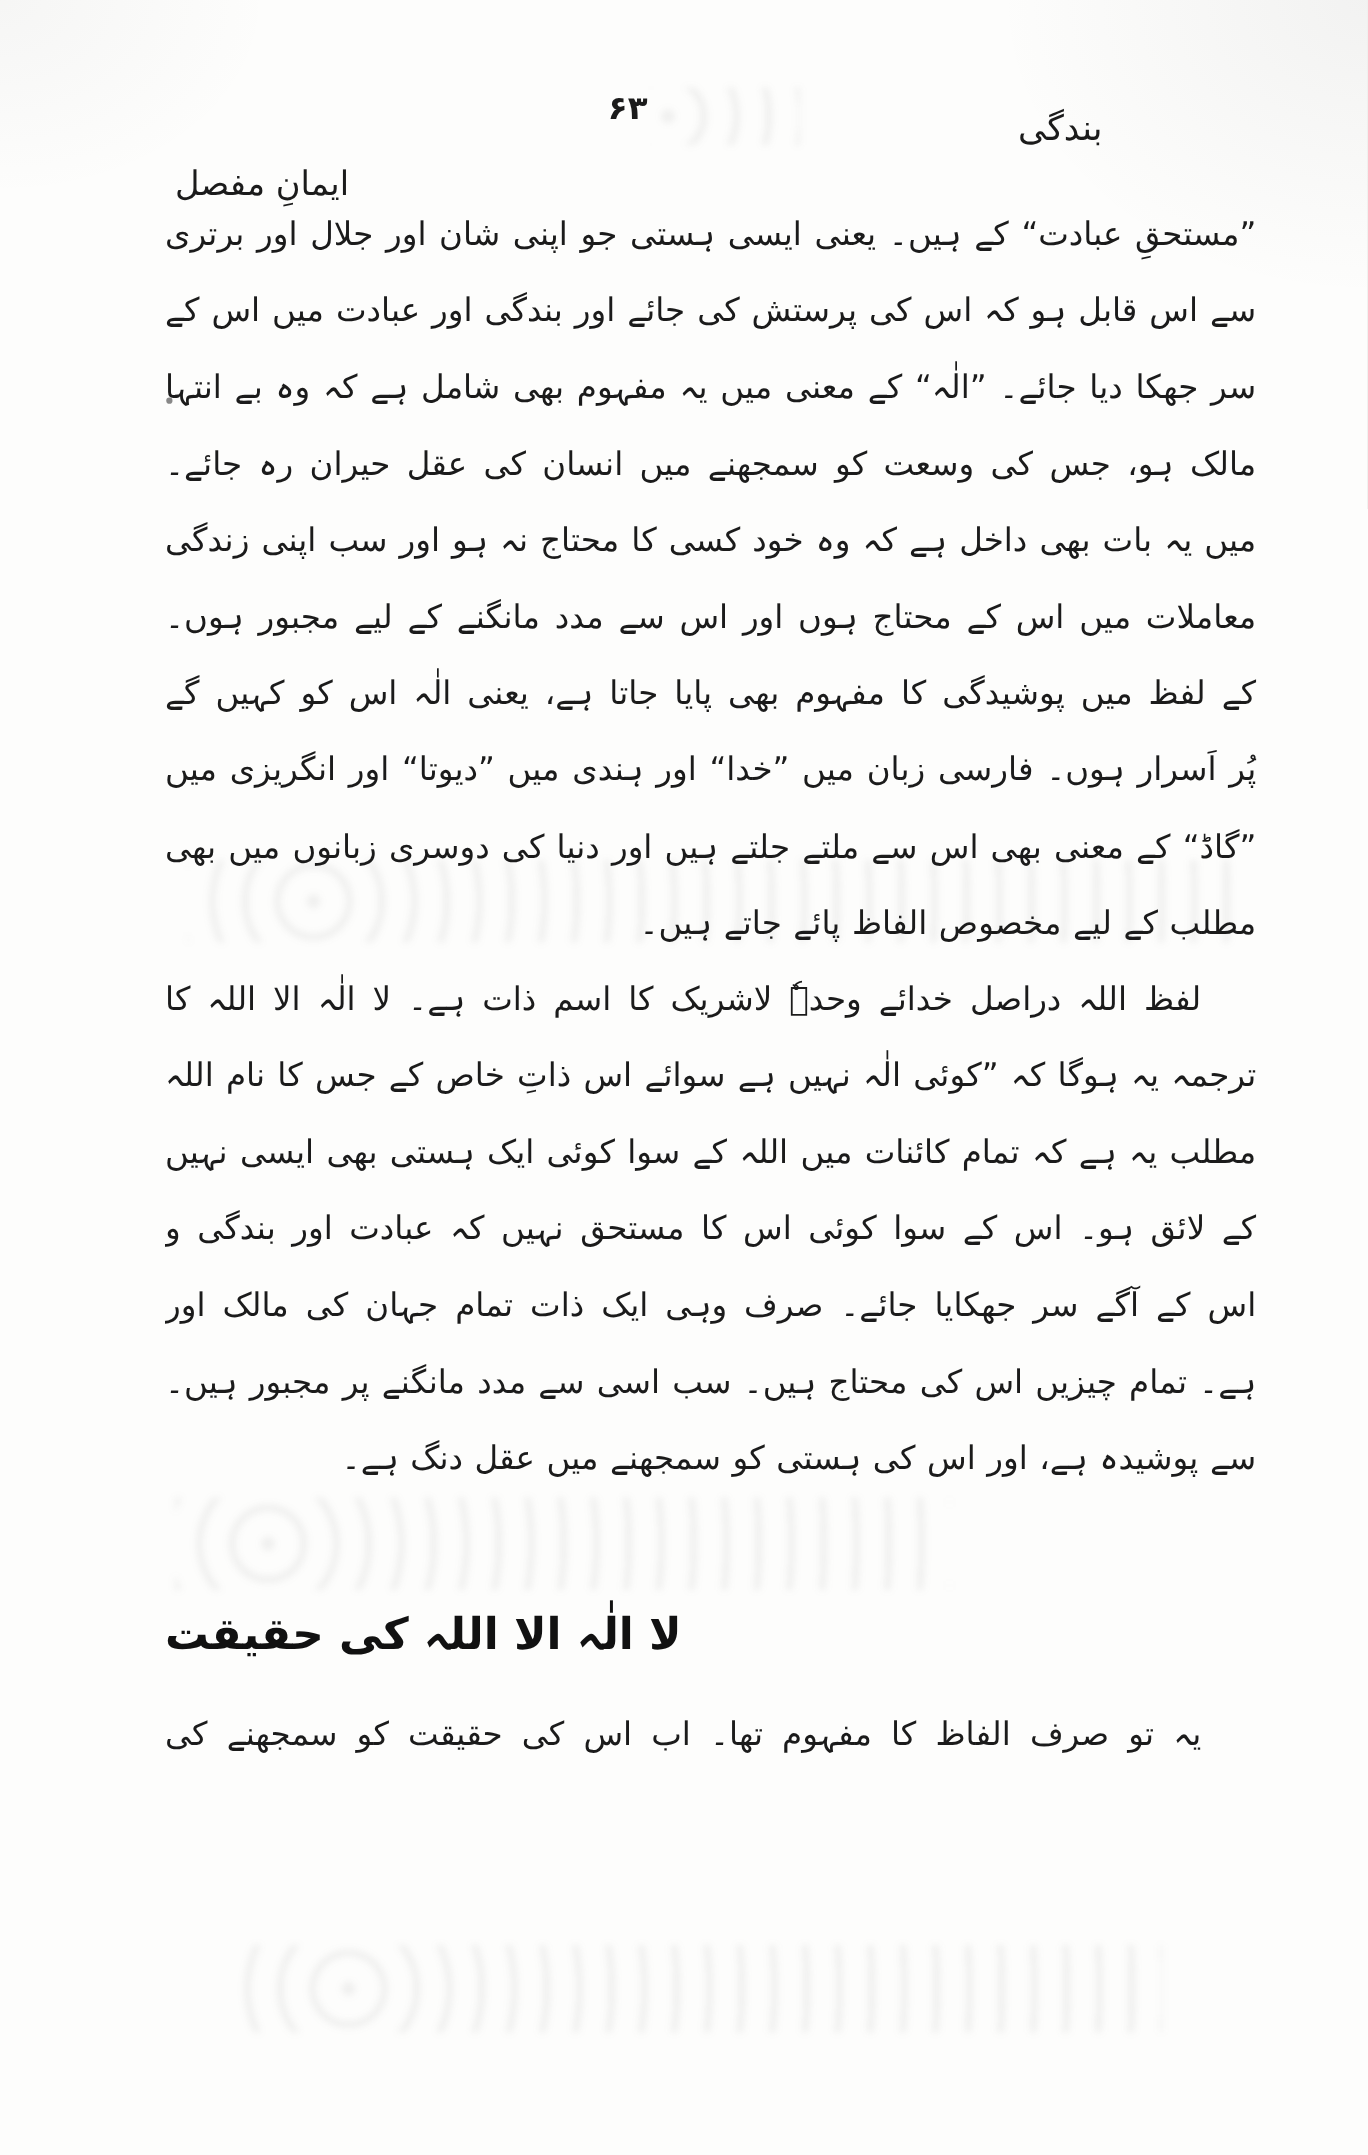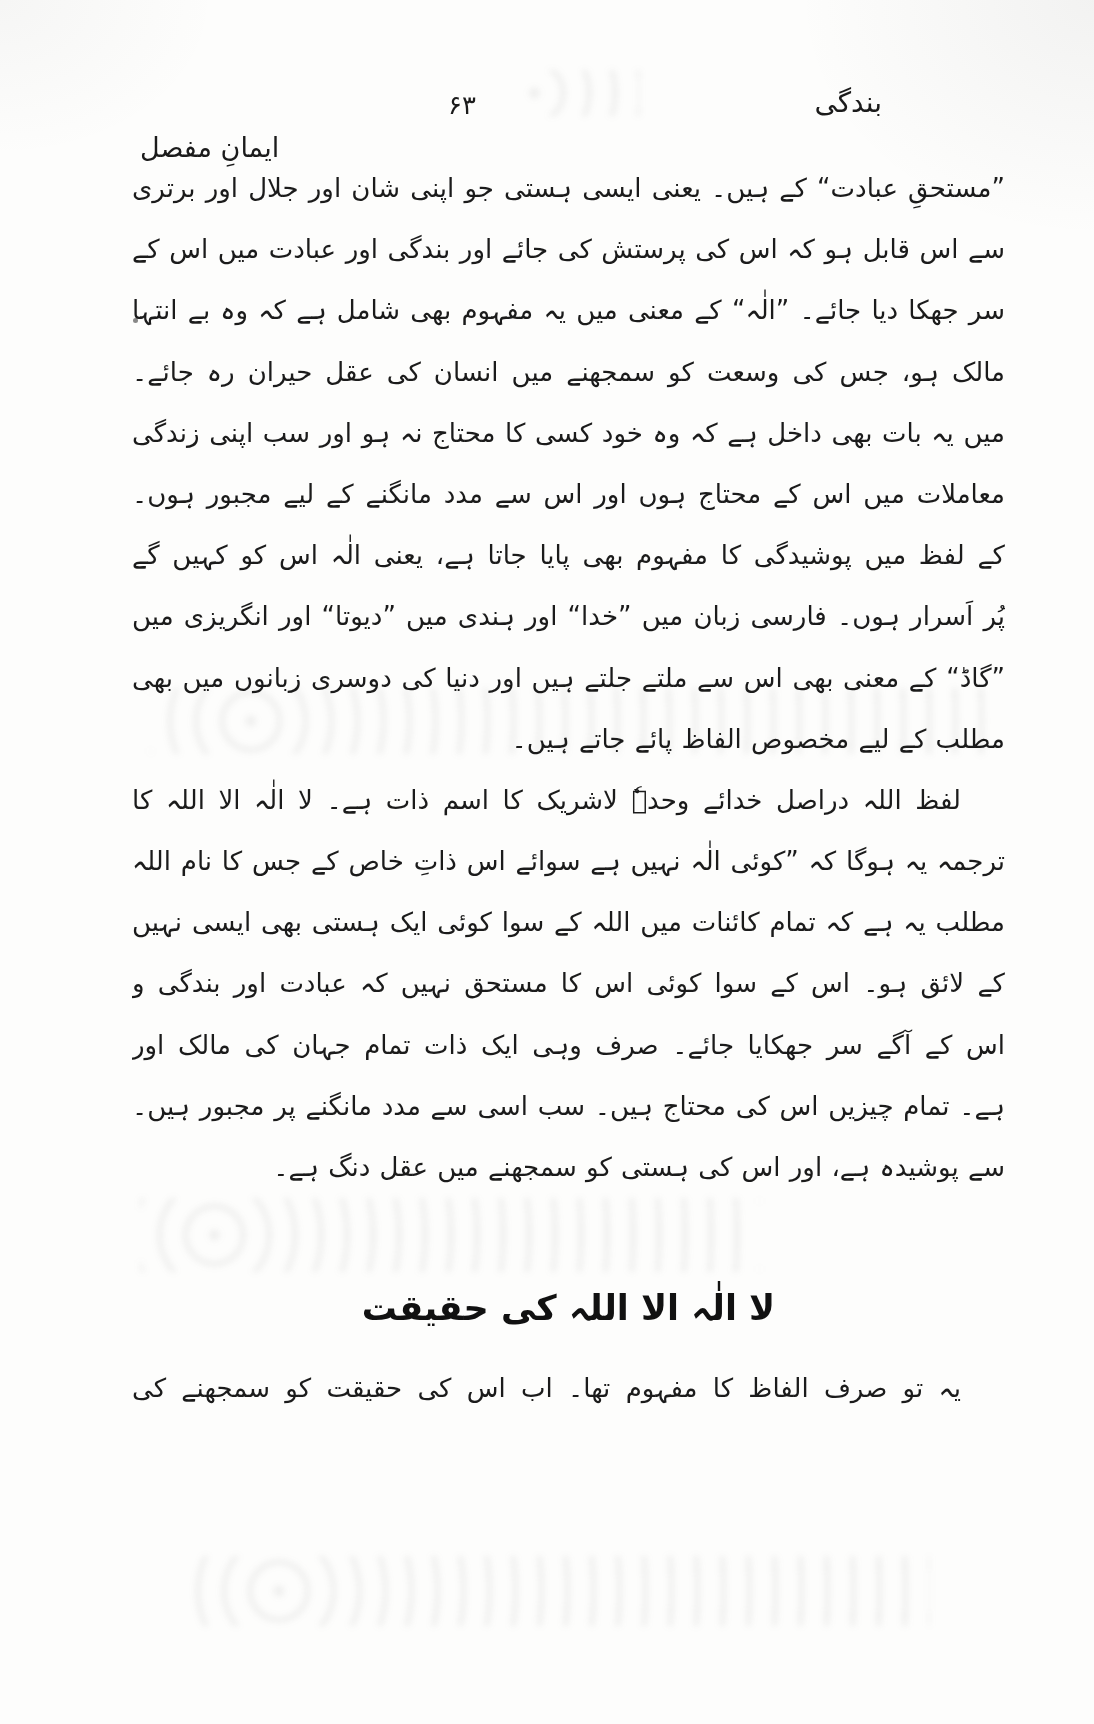--- a/index.html
+++ b/index.html
@@ -49,23 +49,23 @@
     background: rgba(40,40,40,0.55);
     filter: blur(0.5px);
   }
   
   .running-header { position: absolute; top: 0; left: 0; right: 0; height: 150px; }
   .book-title {
     position: absolute; top: 86px; right: 212px;
     font-size: 28px; letter-spacing: 0.5px;
   }
   .page-number {
-    position: absolute; top: 90px; left: 448px;
-    width: 70px; text-align: left;
-    font-size: 26px; font-weight: normal;
+    position: absolute; top: 72px; left: 448px;
+    width: 70px; text-align: right;
+    font-size: 26px; font-weight: bold;
   }
   .chapter-title {
     position: absolute; top: 84px; left: 140px;
     font-size: 27px;
     margin-top: 48px;
   }
   
   .text-column {
     position: absolute;
     top: 158px; right: 89px; left: 132px;
@@ -84,21 +84,21 @@
   .line.last {
     text-align: right;
     text-align-last: right;
   }
   .heading {
     margin: 74px 0 14px 0;
     height: 72px;
     line-height: 72px;
     font-size: 35px;
     font-weight: bold;
-    text-align: center;
+    text-align: left;
     color: #111;
   }
 </style>
 </head>
 <body>
 
 <div class="scan-page">
 
   <div class="corner-wash-right"></div>
   <div class="corner-wash-left"></div>

